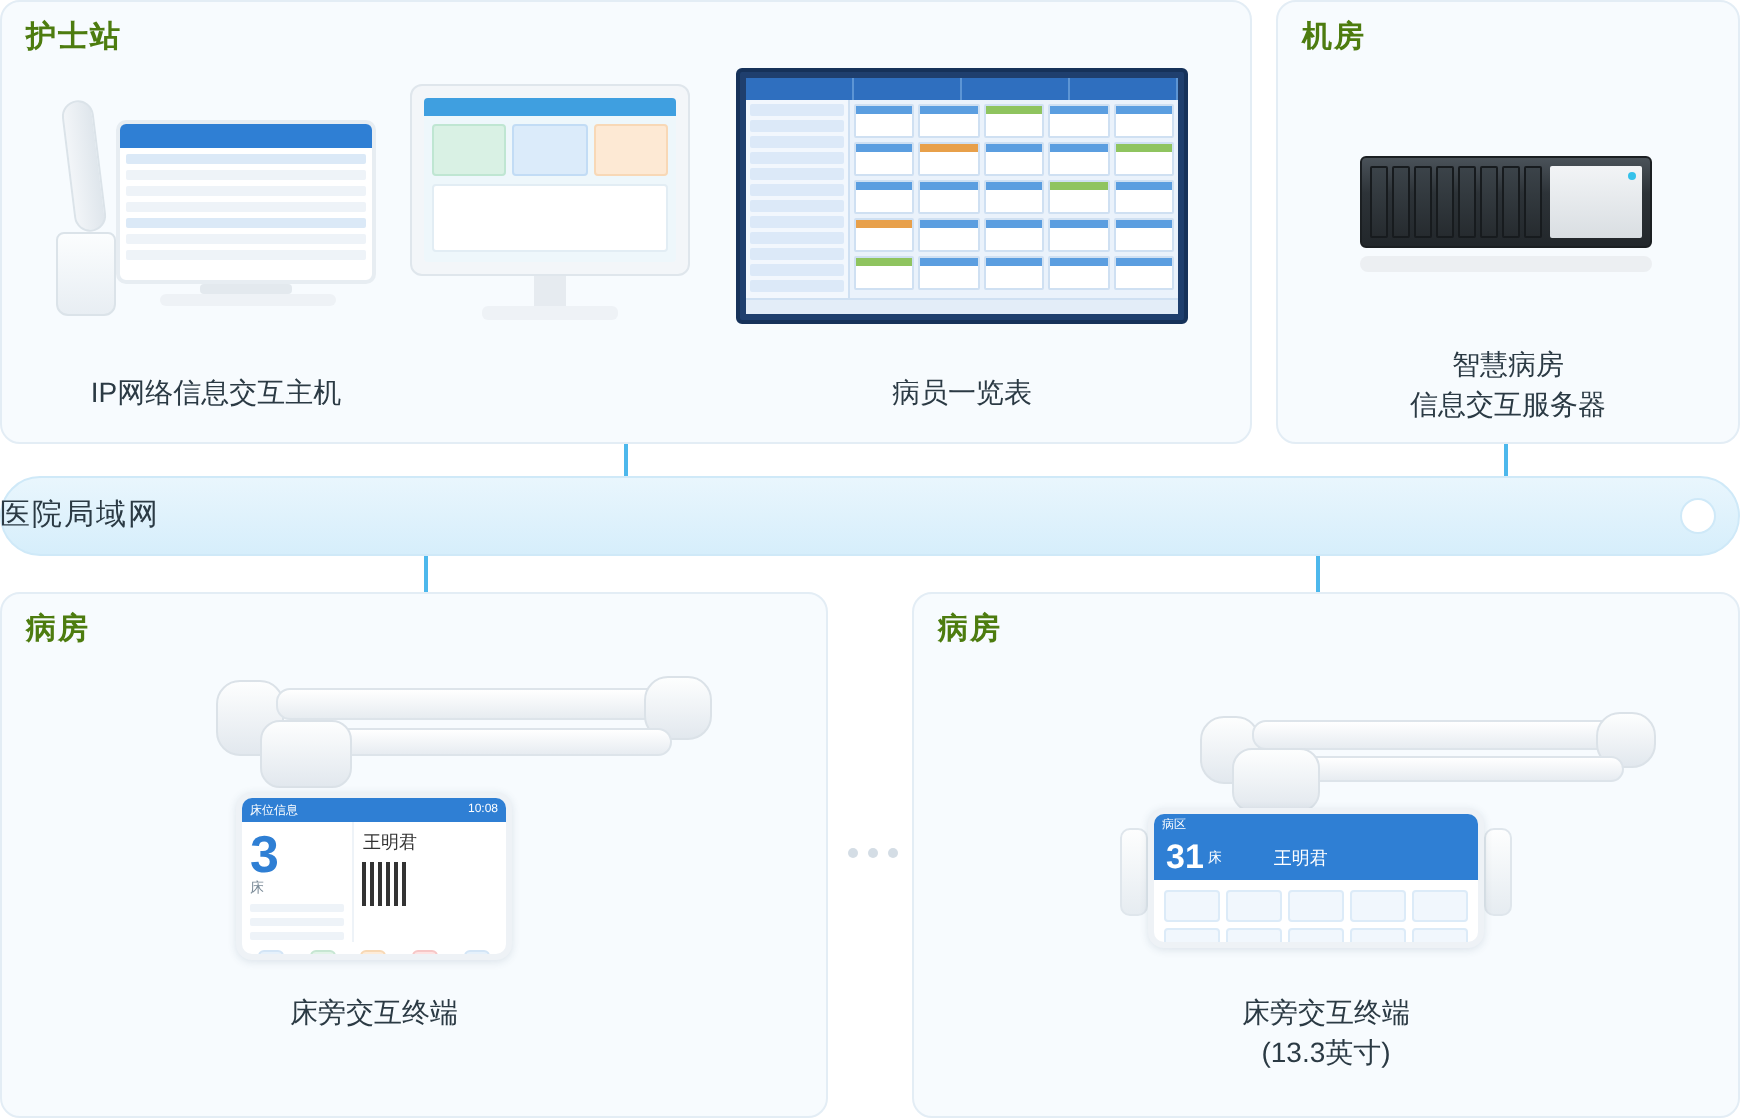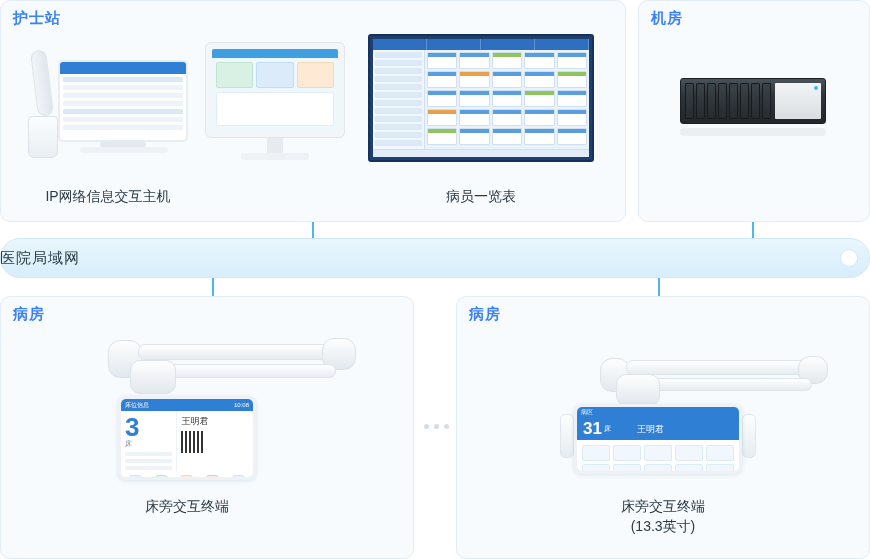--- a/index.html
+++ b/index.html
@@ -19,21 +19,21 @@
     position: absolute;
     background: #f7fbfe;
     border: 1px solid #e3edf5;
     border-radius: 10px;
   }
   .panel-title {
     position: absolute;
     top: 8px; left: 12px;
     font-size: 15px;
     font-weight: bold;
-    color: #3b82f6;
+    color: #4d7c0f;
     letter-spacing: 1px;
   }
   #panel-nurse  { left: 0;   top: 0;   width: 626px; height: 222px; }
   #panel-server { left: 638px; top: 0; width: 232px; height: 222px; }
   #panel-ward-1 { left: 0;   top: 296px; width: 414px; height: 263px; }
   #panel-ward-2 { left: 456px; top: 296px; width: 414px; height: 263px; }
 
   
   #lan-bar {
     position: absolute;
@@ -361,20 +361,24 @@
         <div class="srv-bay"></div>
         <div class="srv-bay"></div>
         <div class="srv-bay"></div>
       </div>
       <div class="srv-right">
         <span class="srv-led"></span>
       </div>
     </div>
     <div class="srv-shadow"></div>
   </div>
+  <div class="caption" style="left:638px; top:172px; width:232px;">
+    <div>智慧病房</div>
+    <div>信息交互服务器</div>
+  </div>
 
   <div class="conn" id="conn-nurse"></div>
   <div class="conn" id="conn-server"></div>
   <div id="lan-bar"></div>
   <div id="lan-label">医院局域网</div>
   <div id="lan-dot"></div>
   <div class="conn" id="conn-ward-1"></div>
   <div class="conn" id="conn-ward-2"></div>
 
   <div class="panel" id="panel-ward-1">

